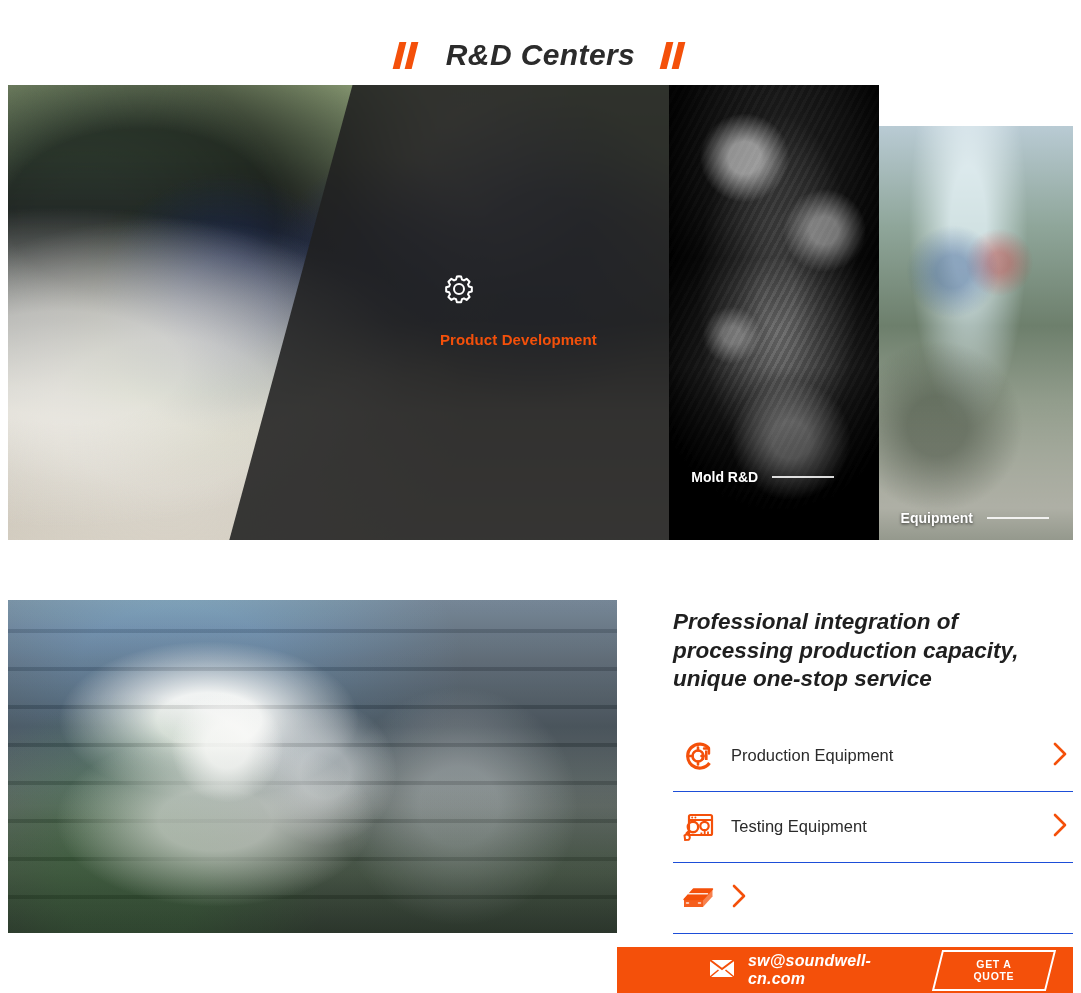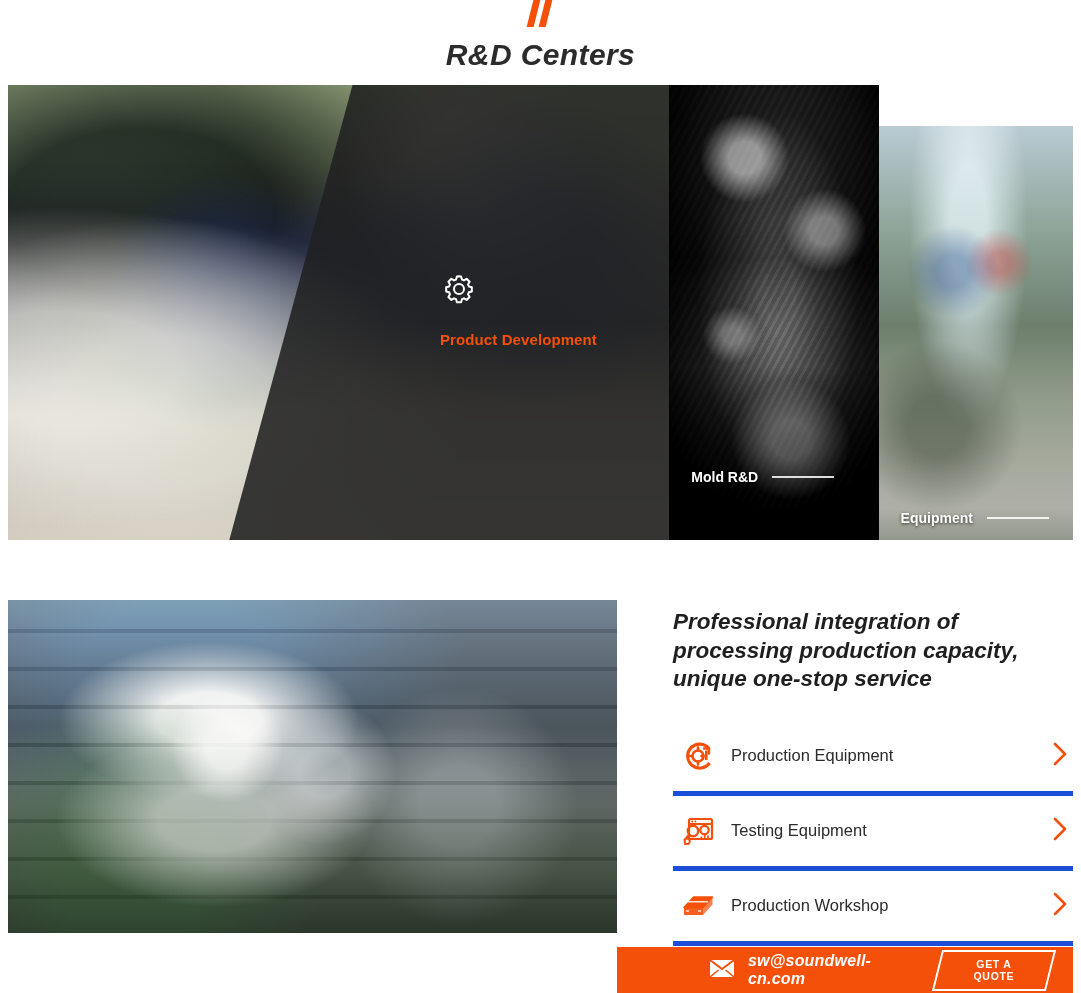--- a/index.html
+++ b/index.html
@@ -13,21 +13,20 @@
     position: relative;
   }
 
   
   .section-title-bar {
     height: 110px;
     display: flex;
     align-items: center;
     justify-content: center;
     gap: 26px;
-    flex-direction: column;
   }
   .slash-mark {
     display: inline-block;
     width: 26px;
     height: 27px;
     position: relative;
   }
   .slash-mark::before,
   .slash-mark::after {
     content: "";
@@ -231,21 +230,21 @@
     line-height: 1.27;
     margin-bottom: 27px;
   }
 
   .link-list { list-style: none; }
   .link-item {
     display: flex;
     align-items: center;
     gap: 14px;
     padding: 16px 4px 16px 6px;
-    border-bottom: 5px solid #1d4ed8;
+    border-bottom: 1px solid #1d4ed8;
     cursor: pointer;
   }
   .link-item:first-child { border-top: none; }
   .link-icon { width: 38px; height: 38px; flex: 0 0 38px; }
   .link-label {
     flex: 1;
     font-size: 16.5px;
     color: #2b2b2b;
   }
   .chev { flex: 0 0 auto; }
@@ -386,21 +385,20 @@
 
       <li class="link-item">
         <span class="link-icon">
           <svg width="38" height="38" viewBox="0 0 38 38">
             <path d="M5 20.5L14.5 10h19L24 20.5z" fill="#f4500a" stroke="#f4500a" stroke-width="1.4" stroke-linejoin="round"></path>
             <path d="M5 20.5V28l19 0v-7.5z" fill="#f4500a" opacity=".92"></path>
             <path d="M24 20.5L33.5 10v7.5L24 28z" fill="#f4500a" opacity=".72"></path>
             <path d="M9.5 14.8h19M7.5 24h2M19.5 24h2" stroke="#ffffff" stroke-width="1.5" stroke-linecap="round" opacity=".85"></path>
           </svg>
         </span>
-        <span class="link-label">Production Workshop</span>
         <span class="chev">
           <svg width="17" height="26" viewBox="0 0 17 26">
             <path d="M3 3l10 10L3 23" fill="none" stroke="#f4500a" stroke-width="2.6" stroke-linecap="round" stroke-linejoin="round"></path>
           </svg>
         </span>
       </li>
 
     </ul>
   </div>
 </div>

